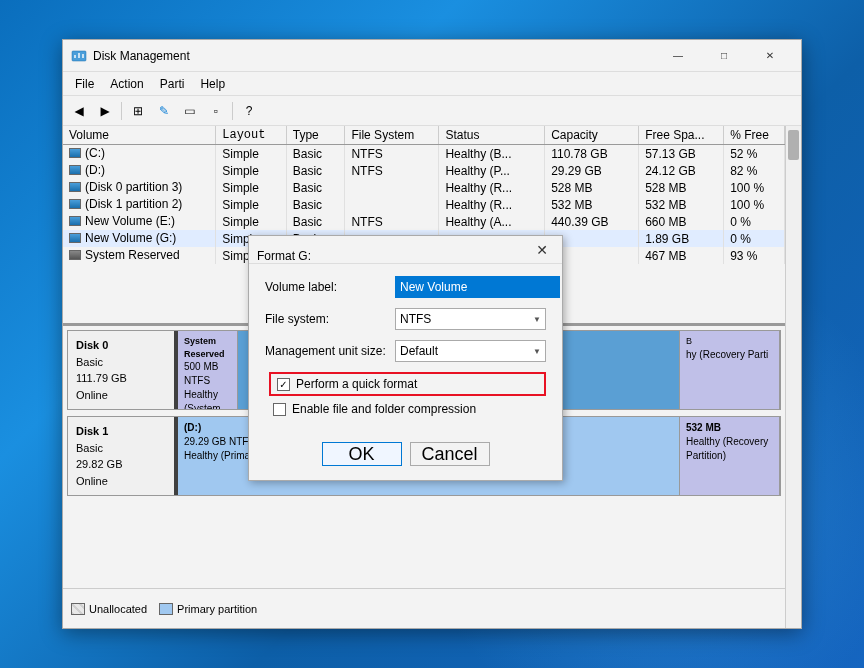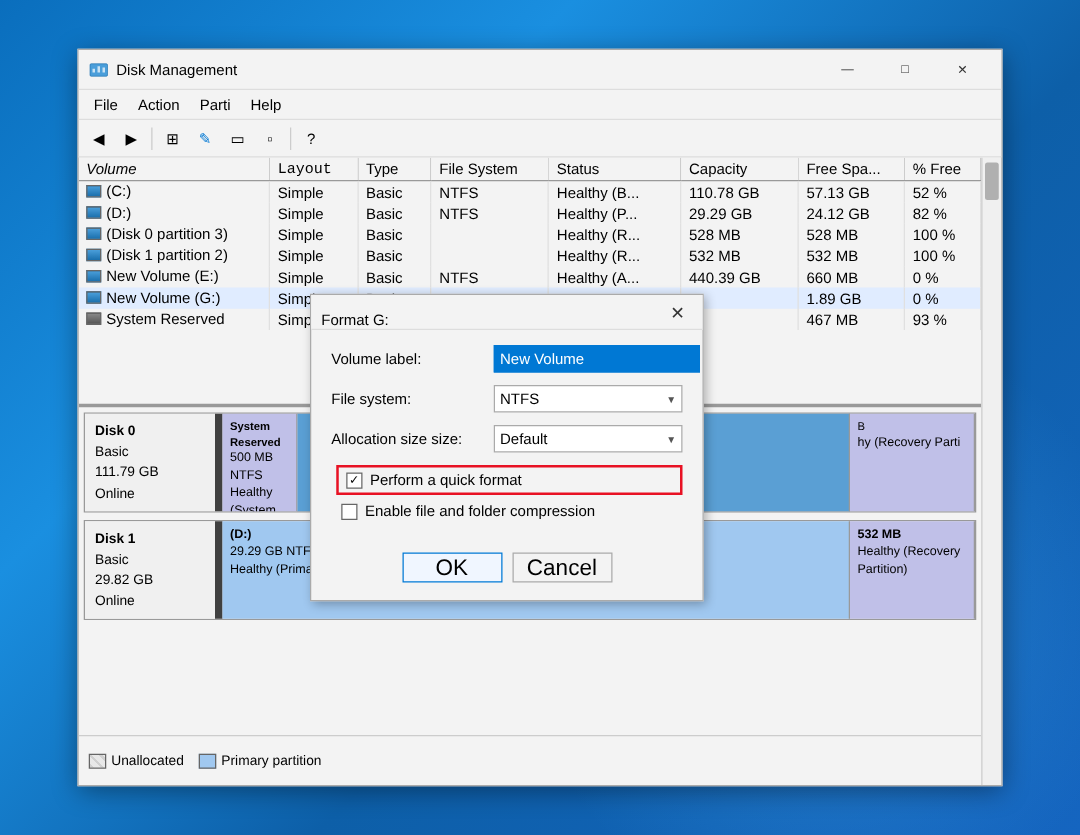--- a/index.html
+++ b/index.html
@@ -169,21 +169,21 @@
     .disk-row {
       display: flex;
       height: 80px;
       margin-bottom: 6px;
       border: 1px solid #999;
     }
     .disk-label {
       width: 110px;
       flex-shrink: 0;
       background: #f0f0f0;
-      border-right: 6px solid #404040;
+      border-right: 4px solid #404040;
       padding: 6px 8px;
       font-size: 11px;
       line-height: 1.5;
     }
     .disk-label strong { font-size: 11px; }
     .disk-partitions {
       flex: 1;
       display: flex;
     }
     .partition {
@@ -413,21 +413,21 @@
     <button class="toolbar-btn">?</button>
   </div>
 
   <div class="content" style="flex-direction:row;display:flex;">
     <div style="flex:1;display:flex;flex-direction:column;overflow:hidden;">
 
       <div class="top-section">
         <table class="disk-table">
           <thead>
             <tr>
-              <th style="min-width:130px;font-style:italic;">Volume</th>
+              <th style="min-width:130px;">Volume</th>
               <th style="min-width:60px;font-family:Liberation Mono, monospace;">Layout</th>
               <th style="min-width:50px;">Type</th>
               <th style="min-width:80px;">File System</th>
               <th style="min-width:90px;">Status</th>
               <th style="min-width:80px;">Capacity</th>
               <th style="min-width:70px;">Free Spa...</th>
               <th style="min-width:50px;">% Free</th>
             </tr>
           </thead>
           <tbody>
@@ -600,21 +600,21 @@
         <input class="form-input selected" type="text" value="New Volume" style="">
       </div>
       <div class="form-row">
         <span class="form-label">File system:</span>
         <div class="form-select">
           <span>NTFS</span>
           <span class="select-arrow">▼</span>
         </div>
       </div>
       <div class="form-row">
-        <span class="form-label">Allocation size size:</span>
+        <span class="form-label">Management unit size:</span>
         <div class="form-select">
           <span>Default</span>
           <span class="select-arrow">▼</span>
         </div>
       </div>
       <div class="checkbox-row highlighted">
         <div class="checkbox checked"></div>
         <span class="checkbox-label">Perform a quick format</span>
       </div>
       <div class="checkbox-row" style="margin-left:8px;">

